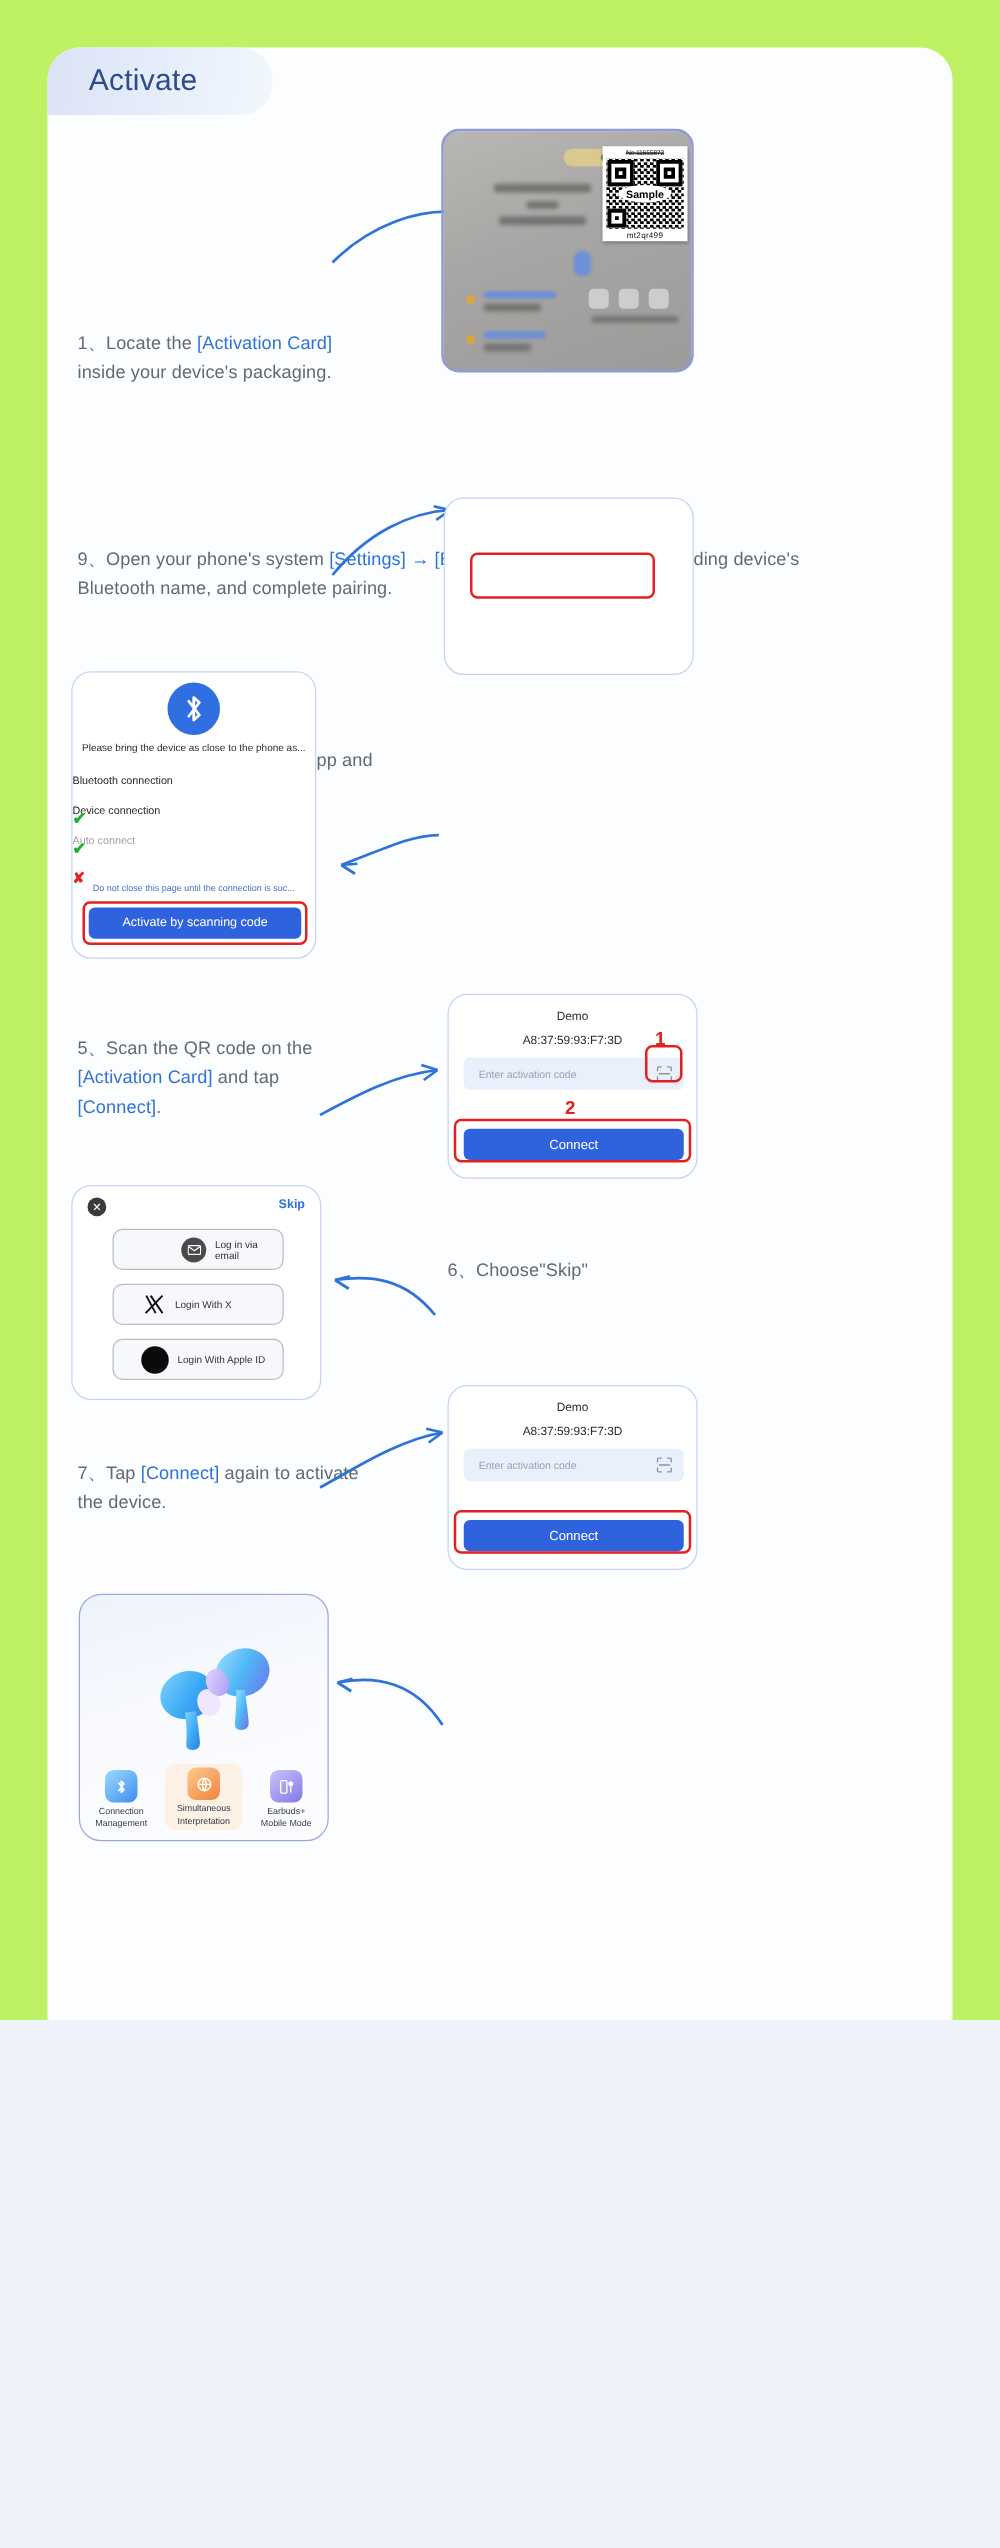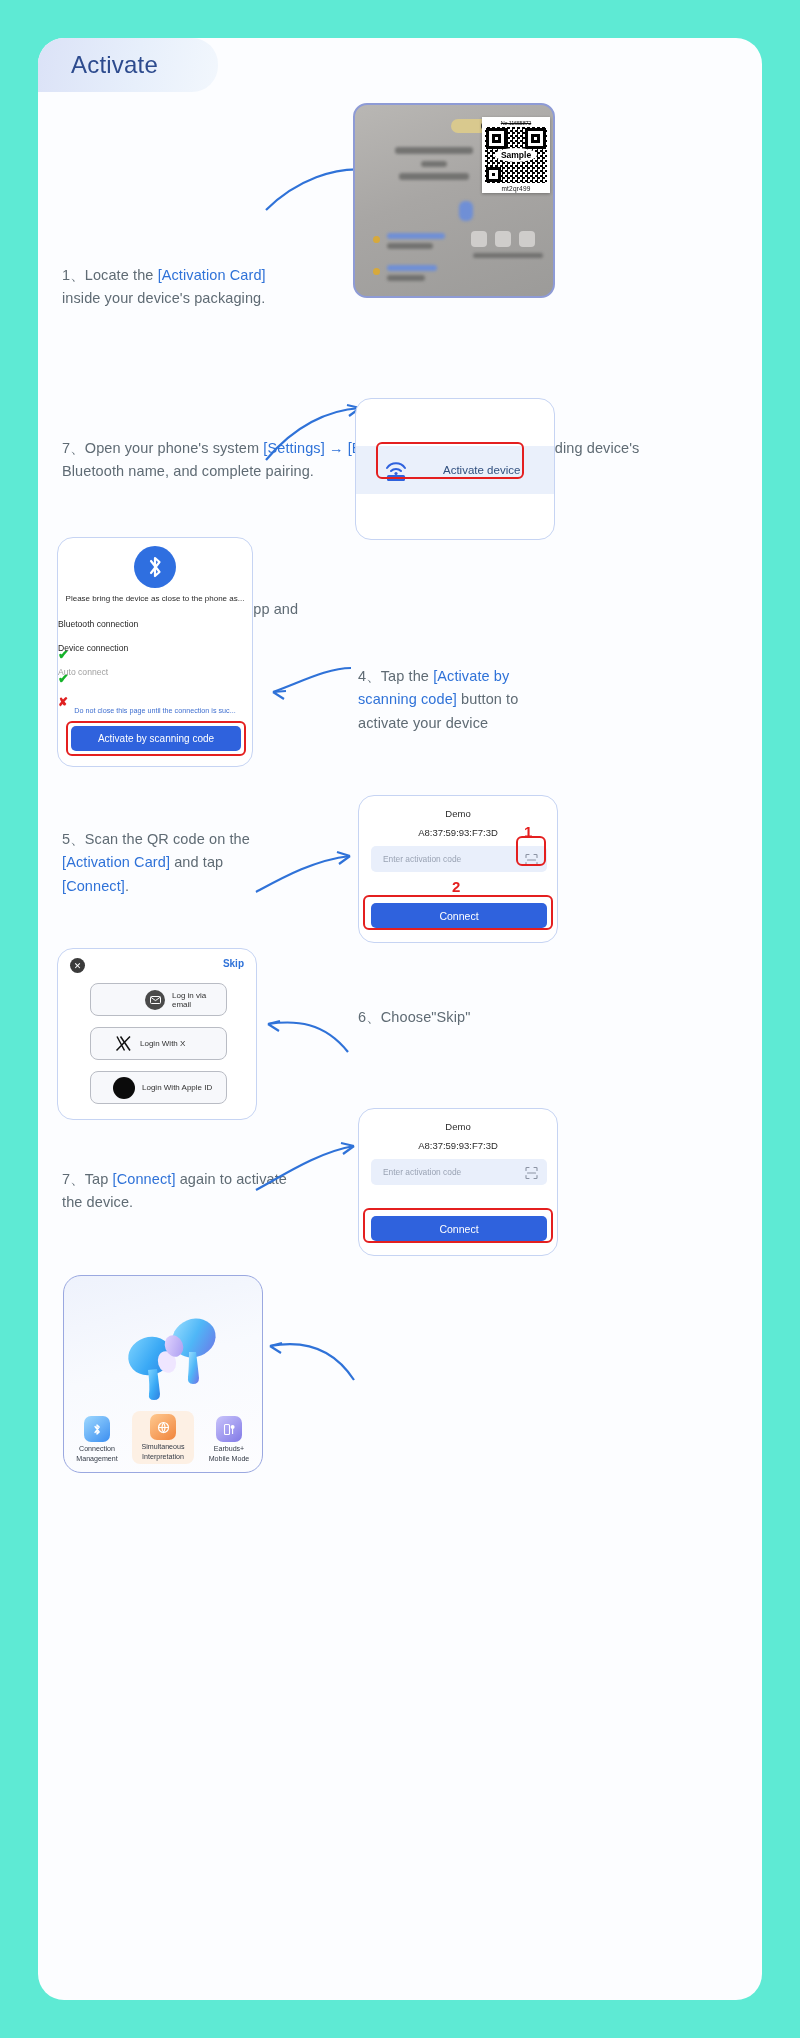--- a/index.html
+++ b/index.html
@@ -6,22 +6,22 @@
   html, body {
     width: 800px;
     background: #eef3fb;
     font-family: "Liberation Sans", sans-serif;
   }
   body { padding: 0; }
 
   .page {
     position: relative;
     width: 800px;
-    height: 2038px;
-    background: #5eead4;
+    height: 1616px;
+    background: #bef264;
     overflow: hidden;
   }
 
   
   .sheet {
     position: absolute;
     left: 38px;
     top: 38px;
     width: 724px;
     height: 1962px;
@@ -358,47 +358,33 @@
       <div class="qr-no">No.11655872</div>
       <div class="qr-box">
         <span class="qr-finder3"></span>
         <span class="qr-sample">Sample</span>
       </div>
       <div class="qr-code-text">mt2qr499</div>
     </div>
   </div>
 
   <div class="steptext" style="left:62px; top:437px; width:640px;">
-    <span>7、Open your phone's system </span><b>[Settings]</b><b> → </b><b>[Bluetooth]</b><span>  select the corresponding device's Bluetooth name, and complete pairing.</span>
+    <span>9、Open your phone's system </span><b>[Settings]</b><b> → </b><b>[Bluetooth]</b><span>  select the corresponding device's Bluetooth name, and complete pairing.</span>
   </div>
 
   <div class="steptext" style="left:62px; top:598px; width:260px;">
     <span>3、 Open the </span><b>[Nebulabuds]</b><span> App and select </span><b>[Activate Device]</b><span>.</span>
   </div>
 
   <svg class="arrow" style="left:262px; top:398px;" width="105" height="70">
     <path d="M4,62 C32,28 66,12 98,10" stroke="#2f72d8" stroke-width="2.2" fill="none"></path>
     <path d="M98,10 L85,7 M98,10 L87,18" stroke="#2f72d8" stroke-width="2.2" fill="none"></path>
   </svg>
 
   <div class="mock" id="mock-activate">
-    <div class="act-row">
-      <span class="act-ico">
-        <svg width="26" height="22" viewBox="0 0 26 22">
-          <path d="M4 9 A11 11 0 0 1 22 9" stroke="#2f62dd" stroke-width="2" fill="none" stroke-linecap="round"></path>
-          <path d="M8 12 A7 7 0 0 1 18 12" stroke="#2f62dd" stroke-width="2" fill="none" stroke-linecap="round"></path>
-          <circle cx="13" cy="14.5" r="1.6" fill="#2f62dd"></circle>
-          <rect x="4" y="16" width="18" height="6" rx="1.5" fill="#2f62dd"></rect>
-          <circle cx="9" cy="19" r="1" fill="#fff"></circle>
-          <circle cx="13" cy="19" r="1" fill="#fff"></circle>
-          <circle cx="17" cy="19" r="1" fill="#fff"></circle>
-        </svg>
-      </span>
-      <span class="act-label">Activate device</span>
-    </div>
     <div class="redbox" style="left:20px; top:43px; width:148px; height:37px;"></div>
   </div>
 
   <div class="mock" id="mock-bt">
     <div class="bt-circle">
       <svg width="20" height="26" viewBox="0 0 20 26">
         <path d="M6 7 L14.5 18 L10 22 L10 4 L14.5 8 L6 19" stroke="#fff" stroke-width="2.2" fill="none" stroke-linecap="round" stroke-linejoin="round"></path>
       </svg>
     </div>
     <div class="bt-sub">Please bring the device as close to the phone as...</div>
@@ -414,23 +400,20 @@
       <div class="bt-item dim">
         <span>Auto connect</span>
         <span class="bt-cross">✘</span>
       </div>
     </div>
     <div class="bt-warn">Do not close this page until the connection is suc...</div>
     <div class="bt-btn">Activate by scanning code</div>
     <div class="redbox" style="left:8px; top:183px; width:180px; height:35px;"></div>
   </div>
 
-  <div class="steptext" style="left:358px; top:665px; width:210px;">
-    <span>4、Tap the </span><b>[Activate by scanning code]</b><span> button to activate your device</span>
-  </div>
 
   <svg class="arrow" style="left:265px; top:660px;" width="90" height="50">
     <path d="M86,8 C62,8 36,22 8,32" stroke="#2f72d8" stroke-width="2.2" fill="none"></path>
     <path d="M8,32 L21,31 M8,32 L19,39" stroke="#2f72d8" stroke-width="2.2" fill="none"></path>
   </svg>
 
   <div class="steptext" style="left:62px; top:828px; width:215px;">
     <span>5、Scan the QR code on the </span><b>[Activation Card]</b><span> and tap </span><b>[Connect]</b><span>.</span>
   </div>
 

